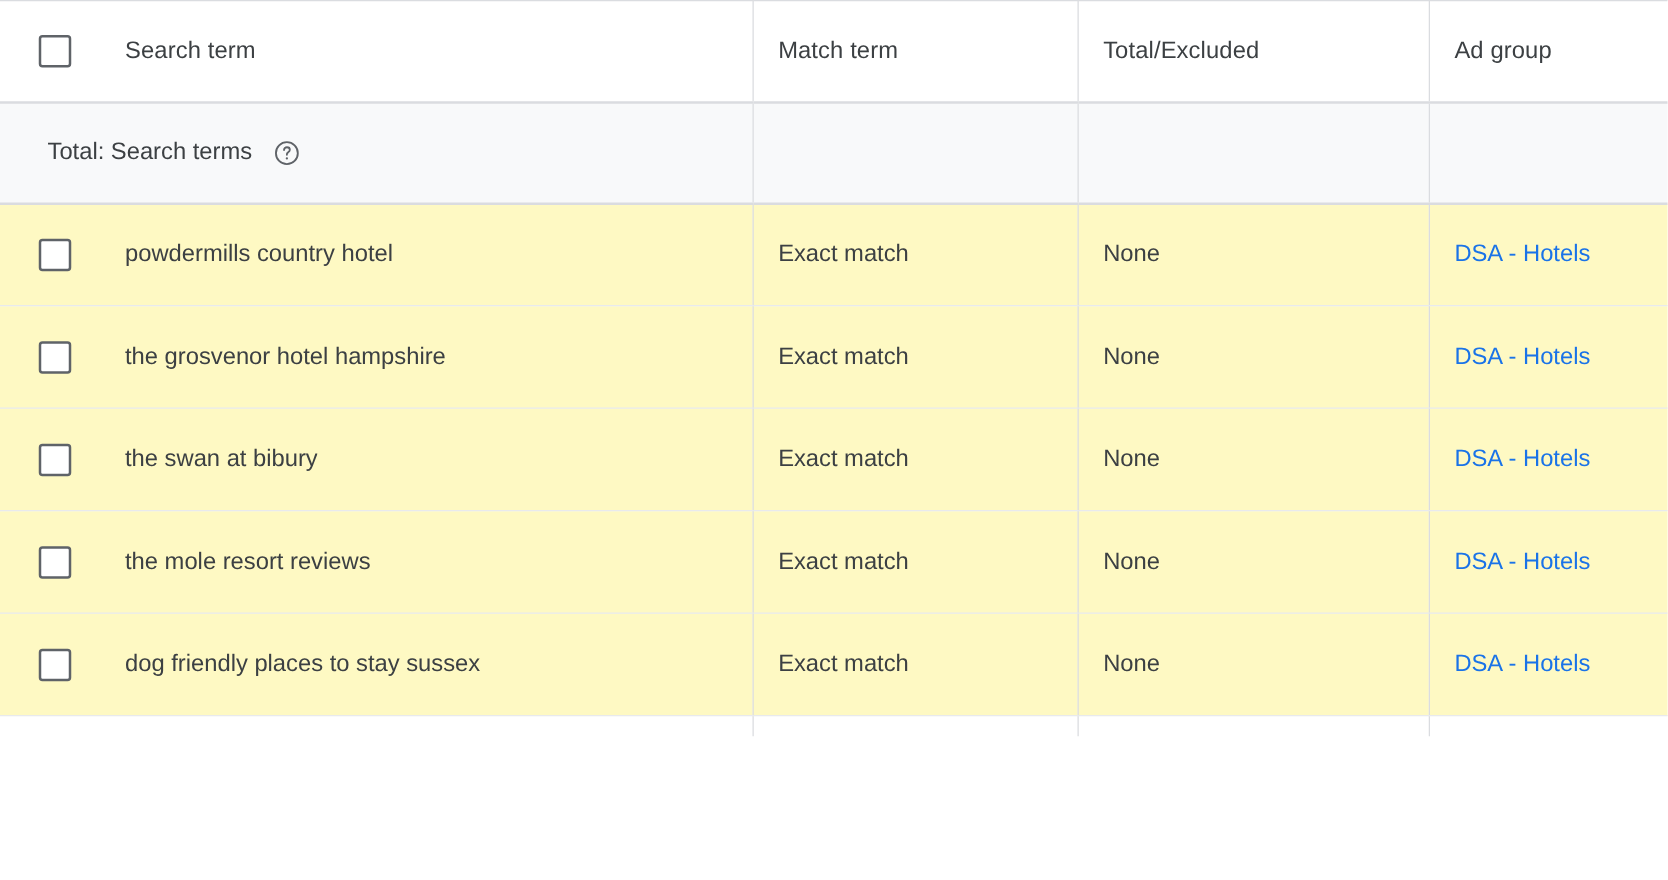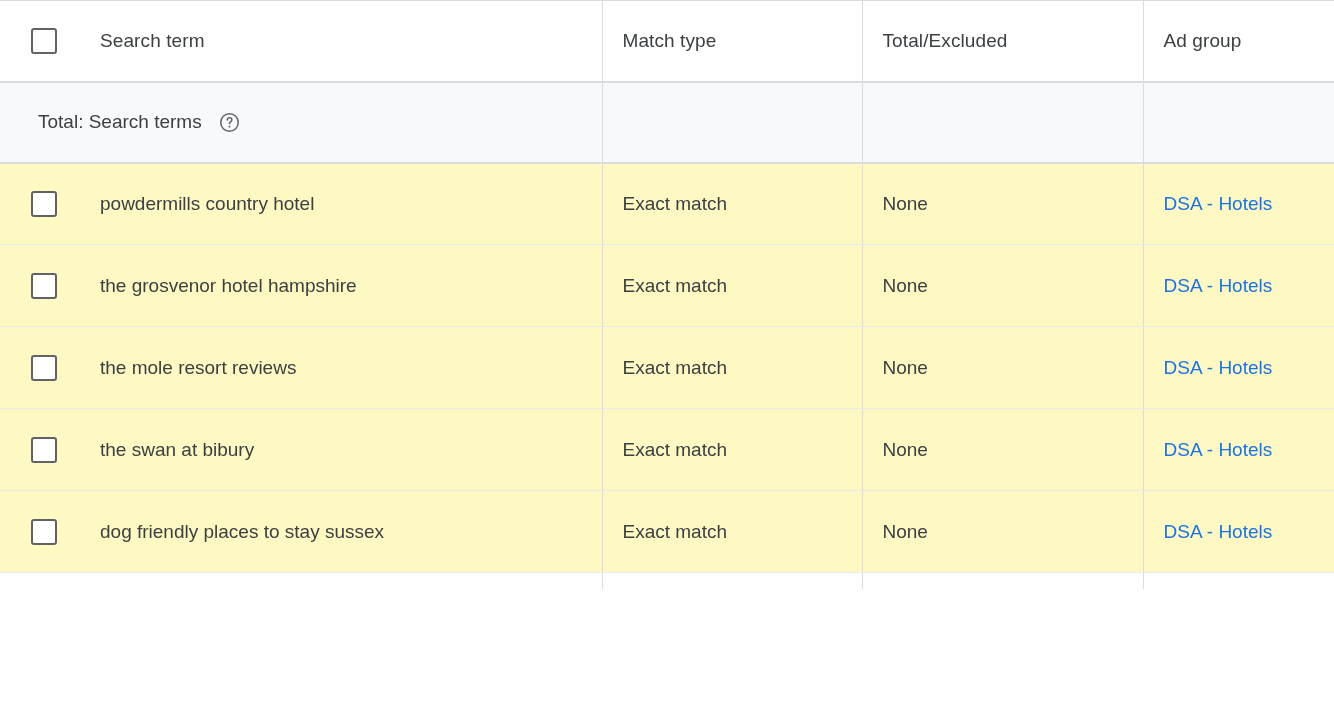--- a/index.html
+++ b/index.html
@@ -174,21 +174,21 @@
         <th>
           <div class="th-inner with-cb">
             <div class="cb-cell">
               <span class="checkbox"></span>
             </div>
             <span class="th-label">Search term</span>
           </div>
         </th>
         <th>
           <div class="th-inner">
-            <span class="th-label">Match type</span>
+            <span class="th-label">Match term</span>
           </div>
         </th>
         <th>
           <div class="th-inner">
             <span class="th-label">Total/Excluded</span>
           </div>
         </th>
         <th>
           <div class="th-inner">
             <span class="th-label">Ad group</span>
@@ -280,47 +280,47 @@
             </div>
         </td>
       </tr>
 
       <tr class="data-row">
         <td>
           <div class="cell-inner with-cb">
             <div class="cb-cell">
               <span class="checkbox"></span>
             </div>
+            <span class="cell-text">the swan at bibury</span>
+          </div>
+        </td>
+        <td>
+          <div class="cell-inner">
+              <span class="cell-text">Exact match</span>
+            </div>
+        </td>
+        <td>
+          <div class="cell-inner">
+              <span class="cell-text">None</span>
+            </div>
+        </td>
+        <td>
+          <div class="cell-inner">
+              <a class="adgroup-link">DSA - Hotels</a>
+            </div>
+        </td>
+      </tr>
+
+      <tr class="data-row">
+        <td>
+          <div class="cell-inner with-cb">
+            <div class="cb-cell">
+              <span class="checkbox"></span>
+            </div>
             <span class="cell-text">the mole resort reviews</span>
-          </div>
-        </td>
-        <td>
-          <div class="cell-inner">
-              <span class="cell-text">Exact match</span>
-            </div>
-        </td>
-        <td>
-          <div class="cell-inner">
-              <span class="cell-text">None</span>
-            </div>
-        </td>
-        <td>
-          <div class="cell-inner">
-              <a class="adgroup-link">DSA - Hotels</a>
-            </div>
-        </td>
-      </tr>
-
-      <tr class="data-row">
-        <td>
-          <div class="cell-inner with-cb">
-            <div class="cb-cell">
-              <span class="checkbox"></span>
-            </div>
-            <span class="cell-text">the swan at bibury</span>
           </div>
         </td>
         <td>
           <div class="cell-inner">
               <span class="cell-text">Exact match</span>
             </div>
         </td>
         <td>
           <div class="cell-inner">
               <span class="cell-text">None</span>

